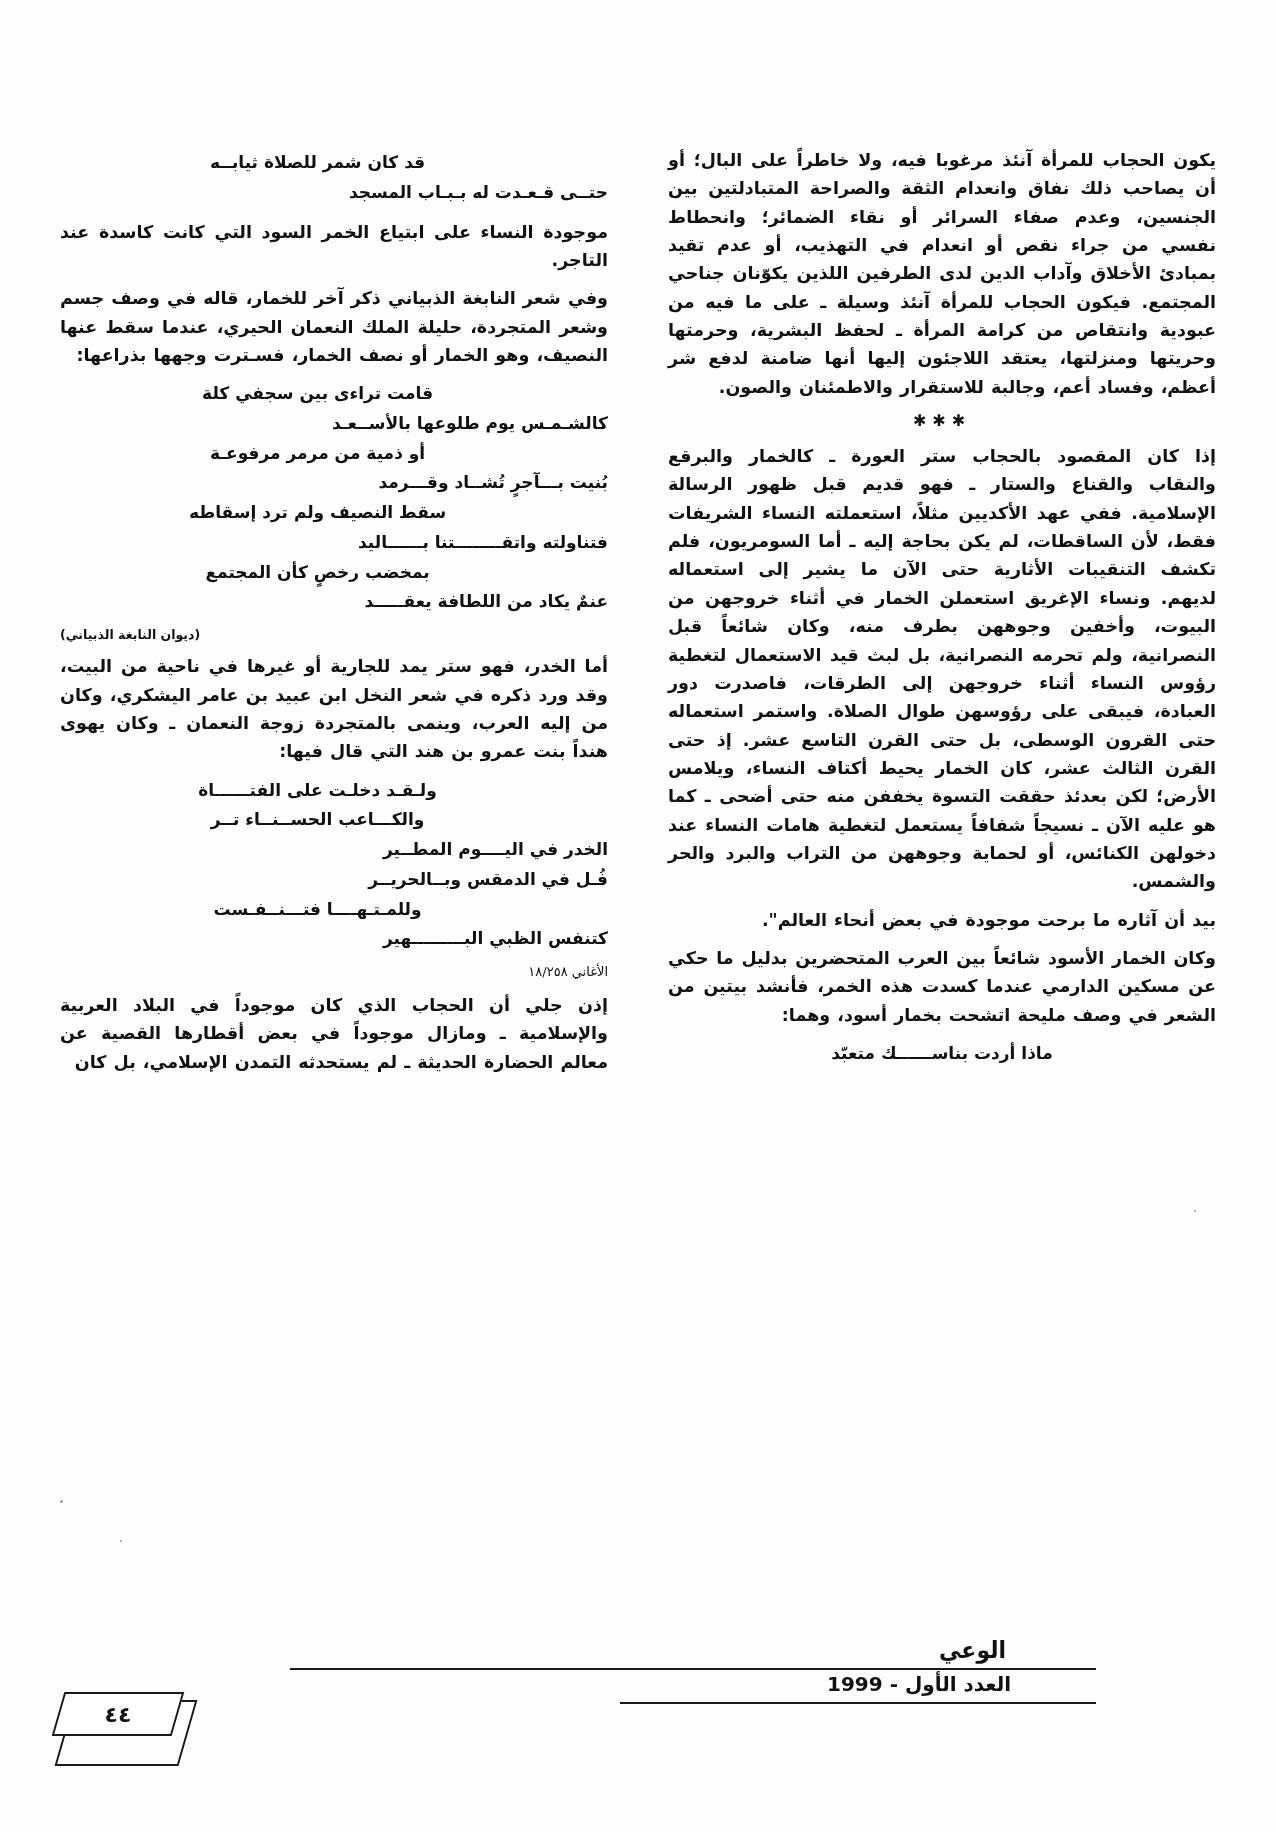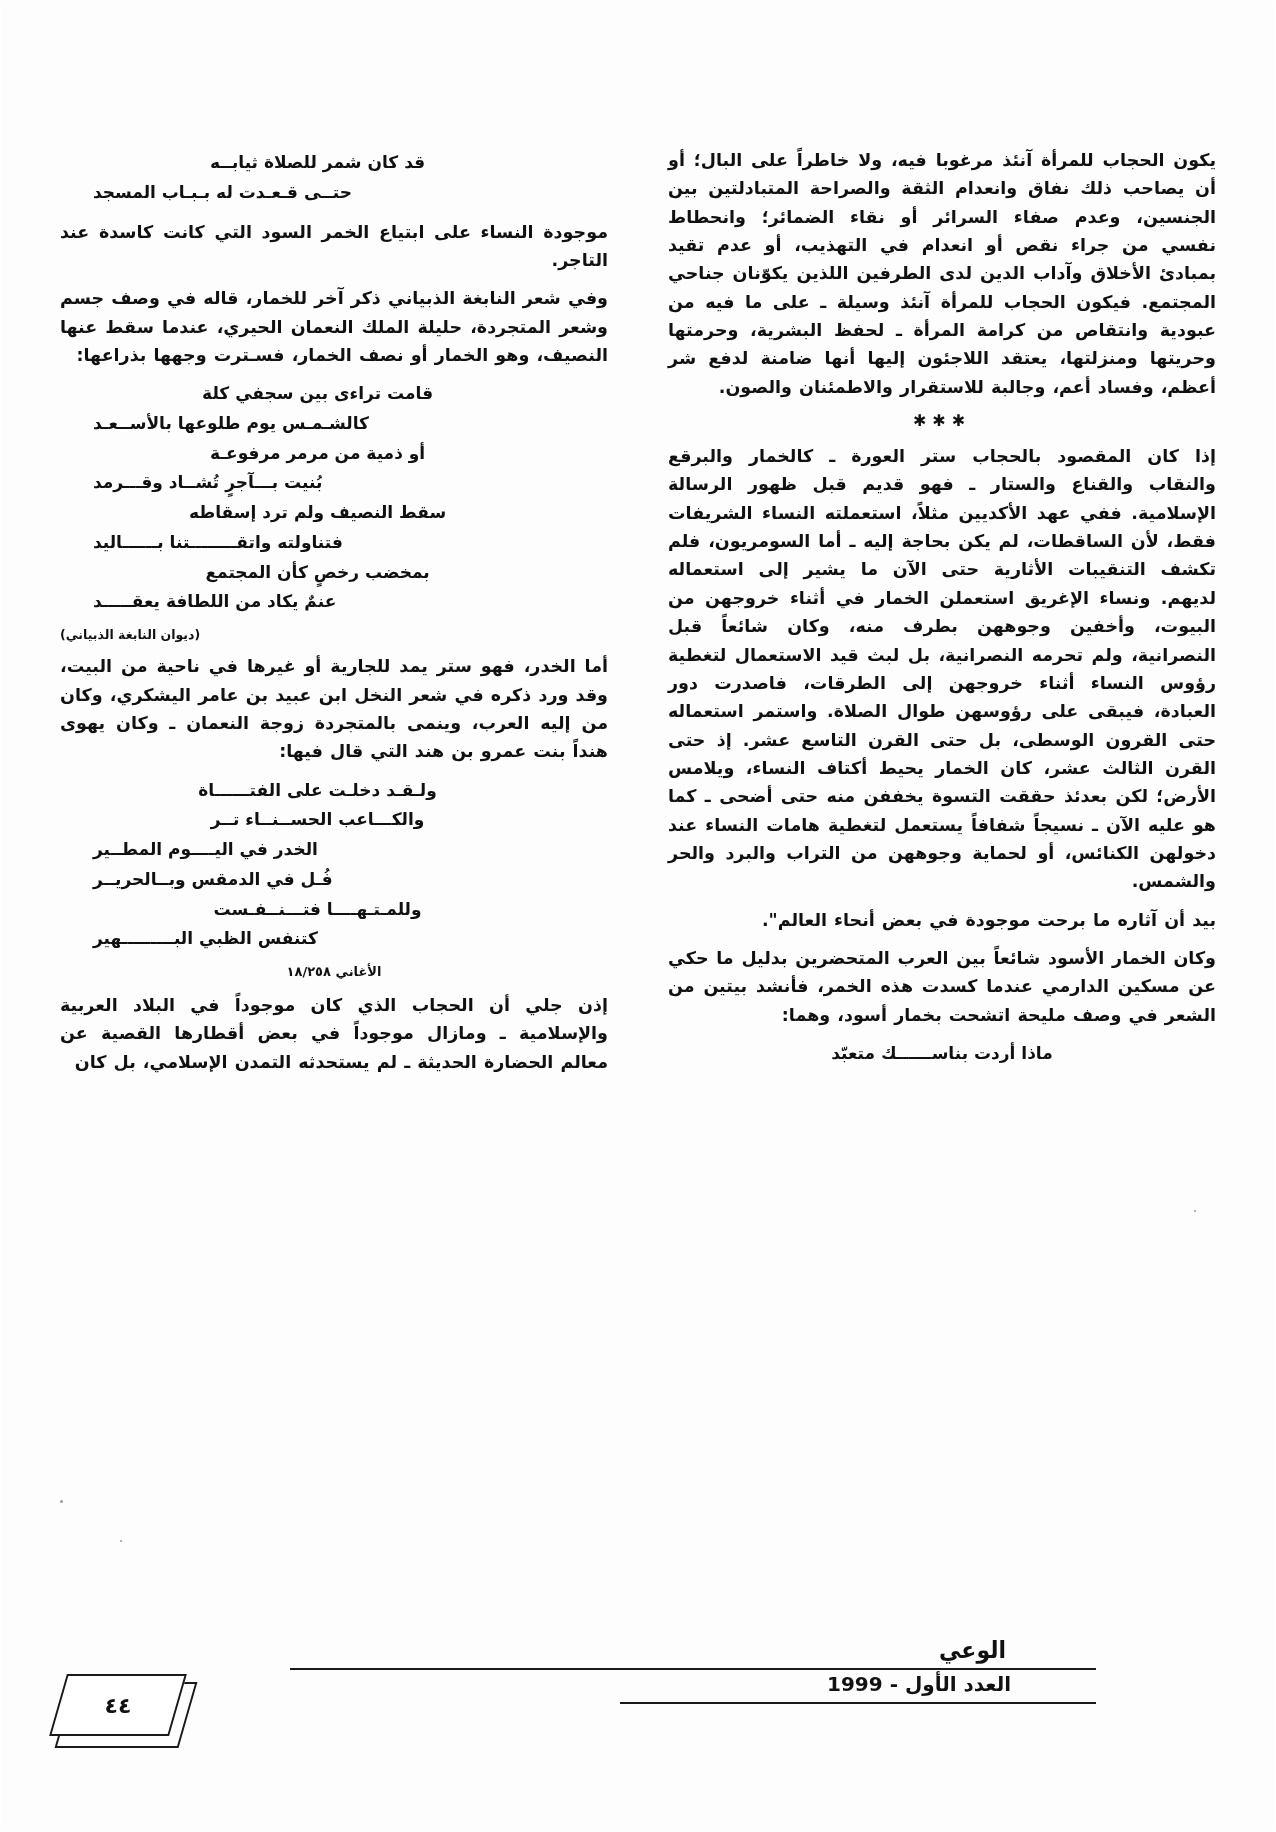--- a/index.html
+++ b/index.html
@@ -79,38 +79,38 @@
     font-size: 17px;
     font-weight: 600;
   }
   .poem .line {
     display: block;
     line-height: 1.75;
     white-space: nowrap;
     overflow: hidden;
   }
   .poem .line.a { text-align: center; padding-right: 6%; }
-  .poem .line.b { text-align: left; padding-left: 6%; }
+  .poem .line.b { text-align: right; padding-left: 6%; }
   .poem .line.c { text-align: center; }
 
   .attrib {
     font-size: 12.5px;
     text-align: center;
     margin: 2px 0 10px 0;
     font-weight: 600;
   }
   .attrib.small-right {
     text-align: left;
     padding-right: 44px;
   }
 
   .source-ref {
     font-size: 13px;
-    font-weight: 700;
-    text-align: center;
+    font-weight: 400;
+    text-align: right;
     margin: 4px 0 12px 0;
   }
 
   
   #footer {
     position: absolute;
     left: 60px;
     right: 60px;
     bottom: 72px;
     height: 110px;
@@ -146,21 +146,21 @@
     font-weight: 700;
     letter-spacing: 1px;
   }
 
   
   #pagetag {
     position: absolute;
     left: 58px;
     bottom: 96px;
     width: 120px;
-    height: 62px;
+    height: 44px;
     margin-top: 44px;
   }
   #pagetag .shape {
     position: absolute;
     inset: 0;
     border: 2px solid #1a1a1a;
     transform: skewX(-16deg);
     background: #ffffff;
   }
   #pagetag .shape2 {

